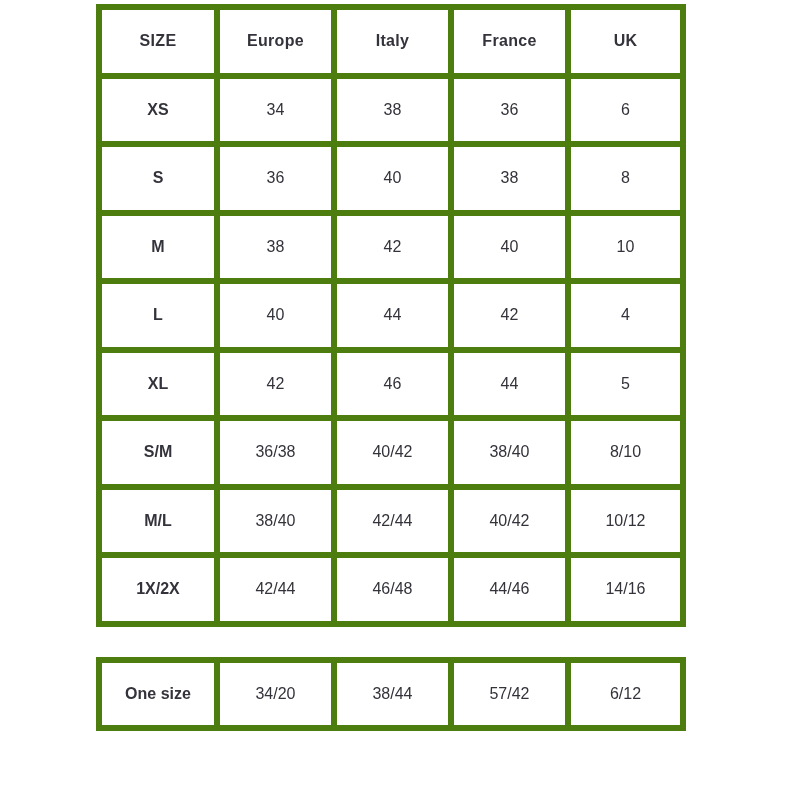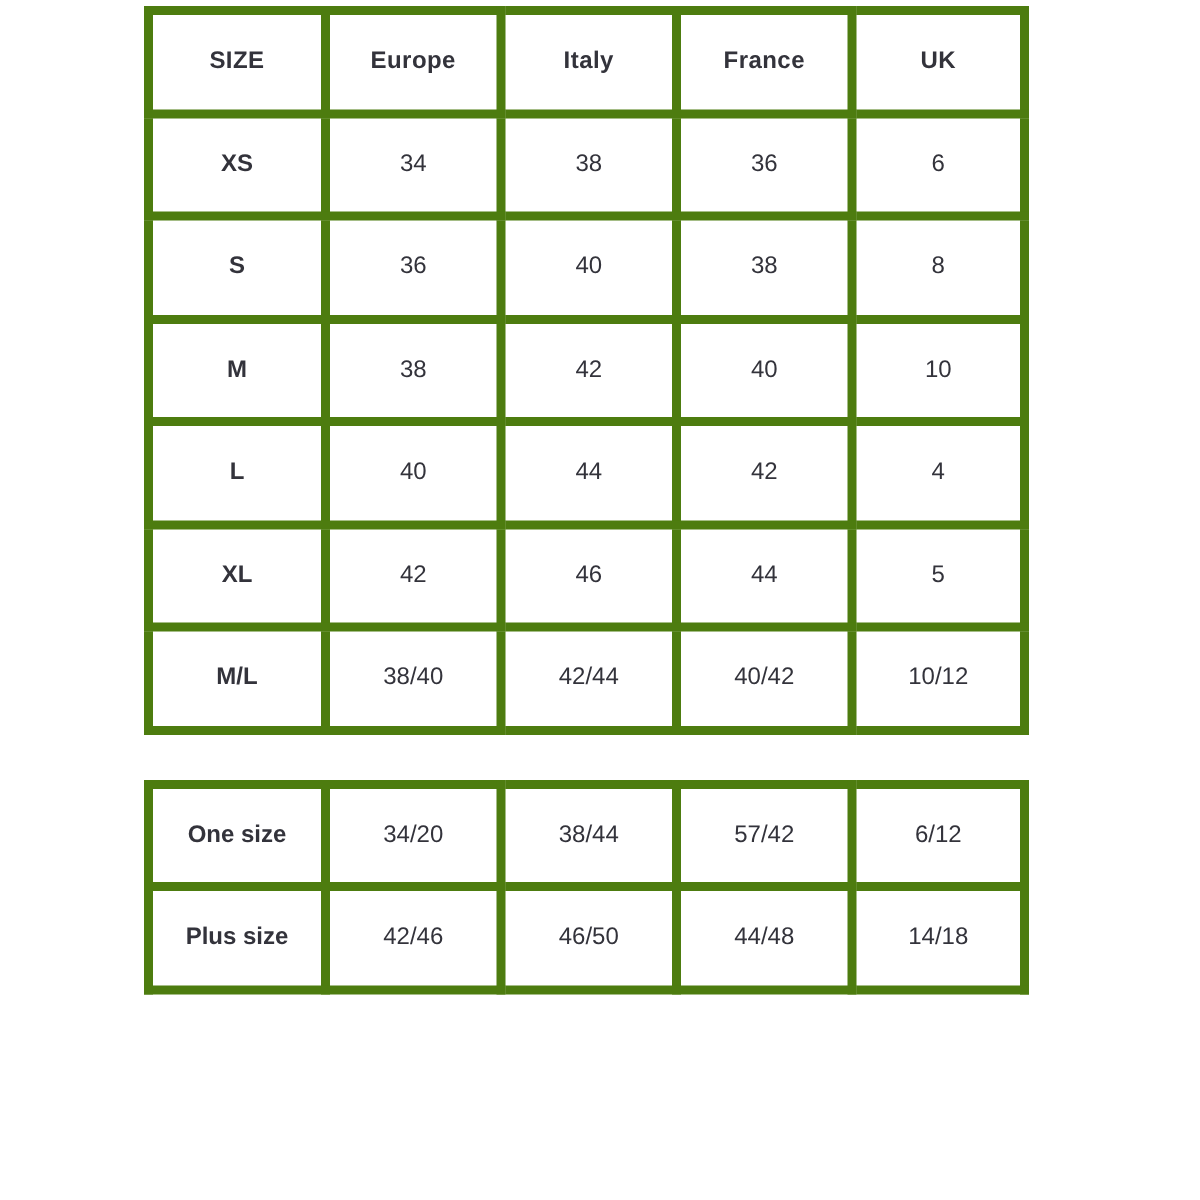--- a/index.html
+++ b/index.html
@@ -111,25 +111,39 @@
         <td>4</td>
       </tr>
       <tr>
         <td class="rowlabel">XL</td>
         <td>42</td>
         <td>46</td>
         <td>44</td>
         <td>5</td>
       </tr>
       <tr>
+        <td class="rowlabel">S/M</td>
+        <td>36/38</td>
+        <td>40/42</td>
+        <td>38/40</td>
+        <td>8/10</td>
+      </tr>
+      <tr>
         <td class="rowlabel">M/L</td>
         <td>38/40</td>
         <td>42/44</td>
         <td>40/42</td>
         <td>10/12</td>
+      </tr>
+      <tr>
+        <td class="rowlabel">1X/2X</td>
+        <td>42/44</td>
+        <td>46/48</td>
+        <td>44/46</td>
+        <td>14/16</td>
       </tr>
     </tbody>
   </table>
 
   <div class="gap"></div>
 
   <table class="size-table second-table">
     <colgroup>
       <col class="c1">
         <col class="c2">
@@ -138,23 +152,16 @@
         <col class="c5">
     </colgroup>
     <tbody>
       <tr>
         <td class="rowlabel">One size</td>
         <td>34/20</td>
         <td>38/44</td>
         <td>57/42</td>
         <td>6/12</td>
       </tr>
-      <tr>
-        <td class="rowlabel">Plus size</td>
-        <td>42/46</td>
-        <td>46/50</td>
-        <td>44/48</td>
-        <td>14/18</td>
-      </tr>
     </tbody>
   </table>
 
 </div>
 
 </body></html>

